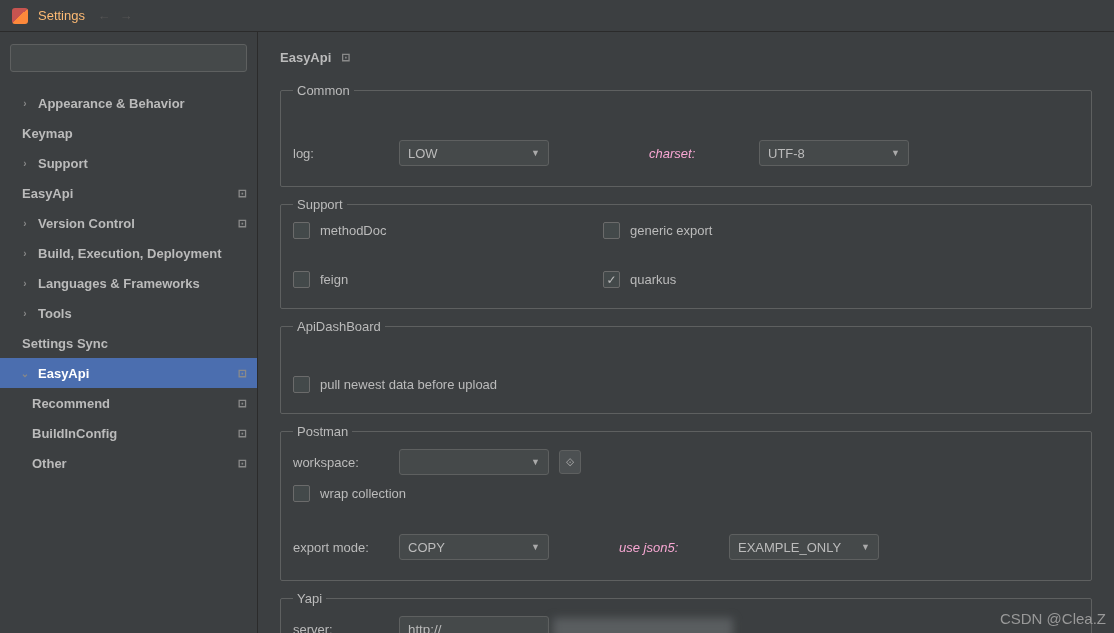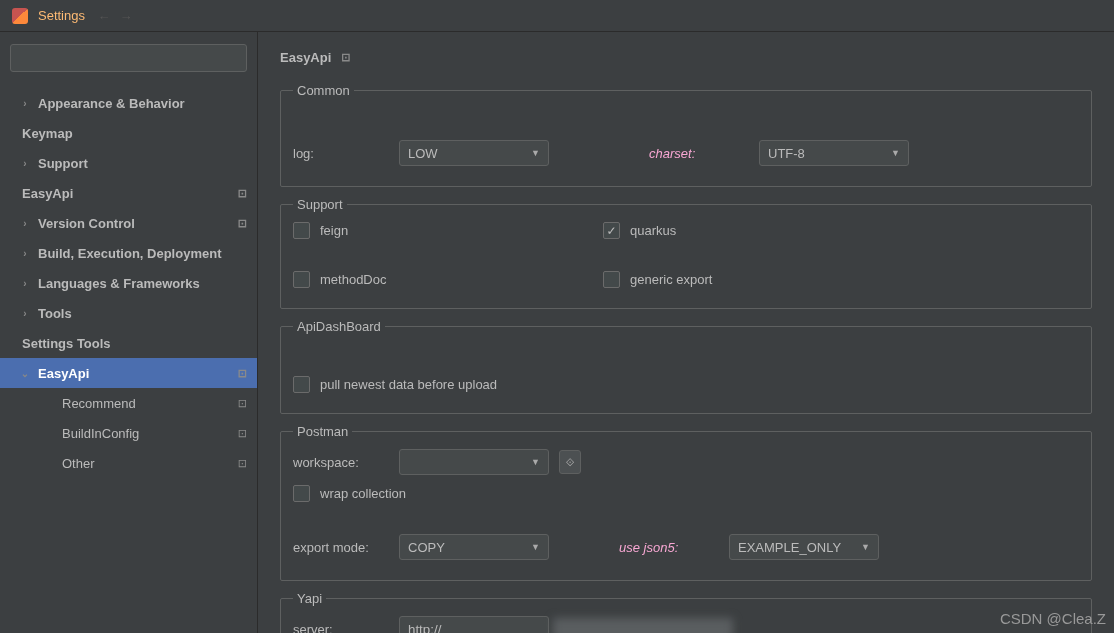--- a/index.html
+++ b/index.html
@@ -69,21 +69,21 @@
       padding: 0 10px 0 22px;
       cursor: pointer;
       position: relative;
       color: #bbbbbb;
     }
     .tree-item.bold { font-weight: bold; }
     .tree-item.sel {
       background: #4b6eaf;
       color: #ffffff;
     }
-    .tree-item.child { padding-left: 48px; font-weight: normal; margin-left: 14px; }
+    .tree-item.child { padding-left: 32px; font-weight: bold; }
     .chevron {
       position: absolute;
       left: 20px;
       font-size: 10px;
       color: #888;
       width: 10px;
       text-align: center;
     }
     .tree-item.has-chev { padding-left: 38px; }
     .tree-item.has-chev .chevron { left: 20px; }
@@ -239,21 +239,21 @@
         </div>
         <div class="tree-item bold has-chev">
           <span class="chevron">›</span>
           <span>Languages &amp; Frameworks</span>
         </div>
         <div class="tree-item bold has-chev">
           <span class="chevron">›</span>
           <span>Tools</span>
         </div>
         <div class="tree-item bold">
-          <span>Settings Tools</span>
+          <span>Settings Sync</span>
         </div>
         <div class="tree-item bold sel has-chev">
           <span class="chevron">⌄</span>
           <span>EasyApi</span>
           <span class="squares">⊡</span>
         </div>
         <div class="tree-item child">
           <span>Recommend</span>
           <span class="squares">⊡</span>
         </div>
@@ -289,35 +289,35 @@
           <span class="chev">▼</span>
         </div>
       </div>
     </fieldset>
 
     <fieldset>
       <legend>Support</legend>
       <div class="row">
         <div class="cb-group">
           <span class="checkbox"></span>
+          <span>methodDoc</span>
+        </div>
+        <div class="cb-group">
+          <span class="checkbox"></span>
+          <span>generic export</span>
+        </div>
+      </div>
+      <div class="row">
+        <div class="cb-group">
+          <span class="checkbox"></span>
           <span>feign</span>
         </div>
         <div class="cb-group">
           <span class="checkbox checked"></span>
           <span>quarkus</span>
-        </div>
-      </div>
-      <div class="row">
-        <div class="cb-group">
-          <span class="checkbox"></span>
-          <span>methodDoc</span>
-        </div>
-        <div class="cb-group">
-          <span class="checkbox"></span>
-          <span>generic export</span>
         </div>
       </div>
     </fieldset>
 
     <fieldset>
       <legend>ApiDashBoard</legend>
       <div class="row">
         <span class="checkbox"></span>
         <span>pull newest data before upload</span>
       </div>

